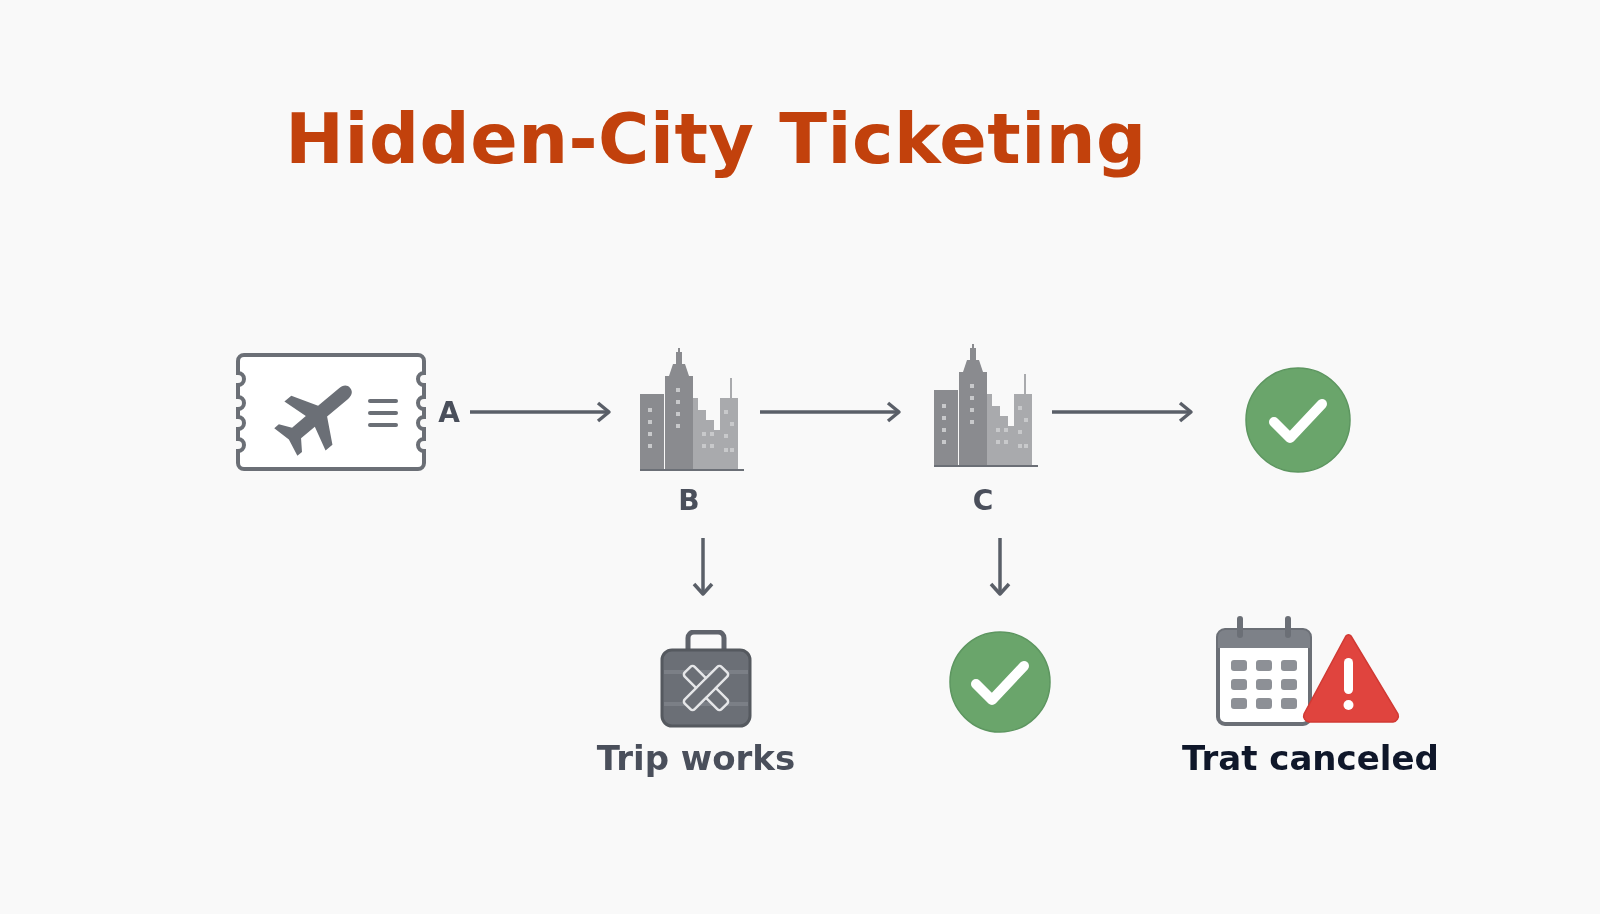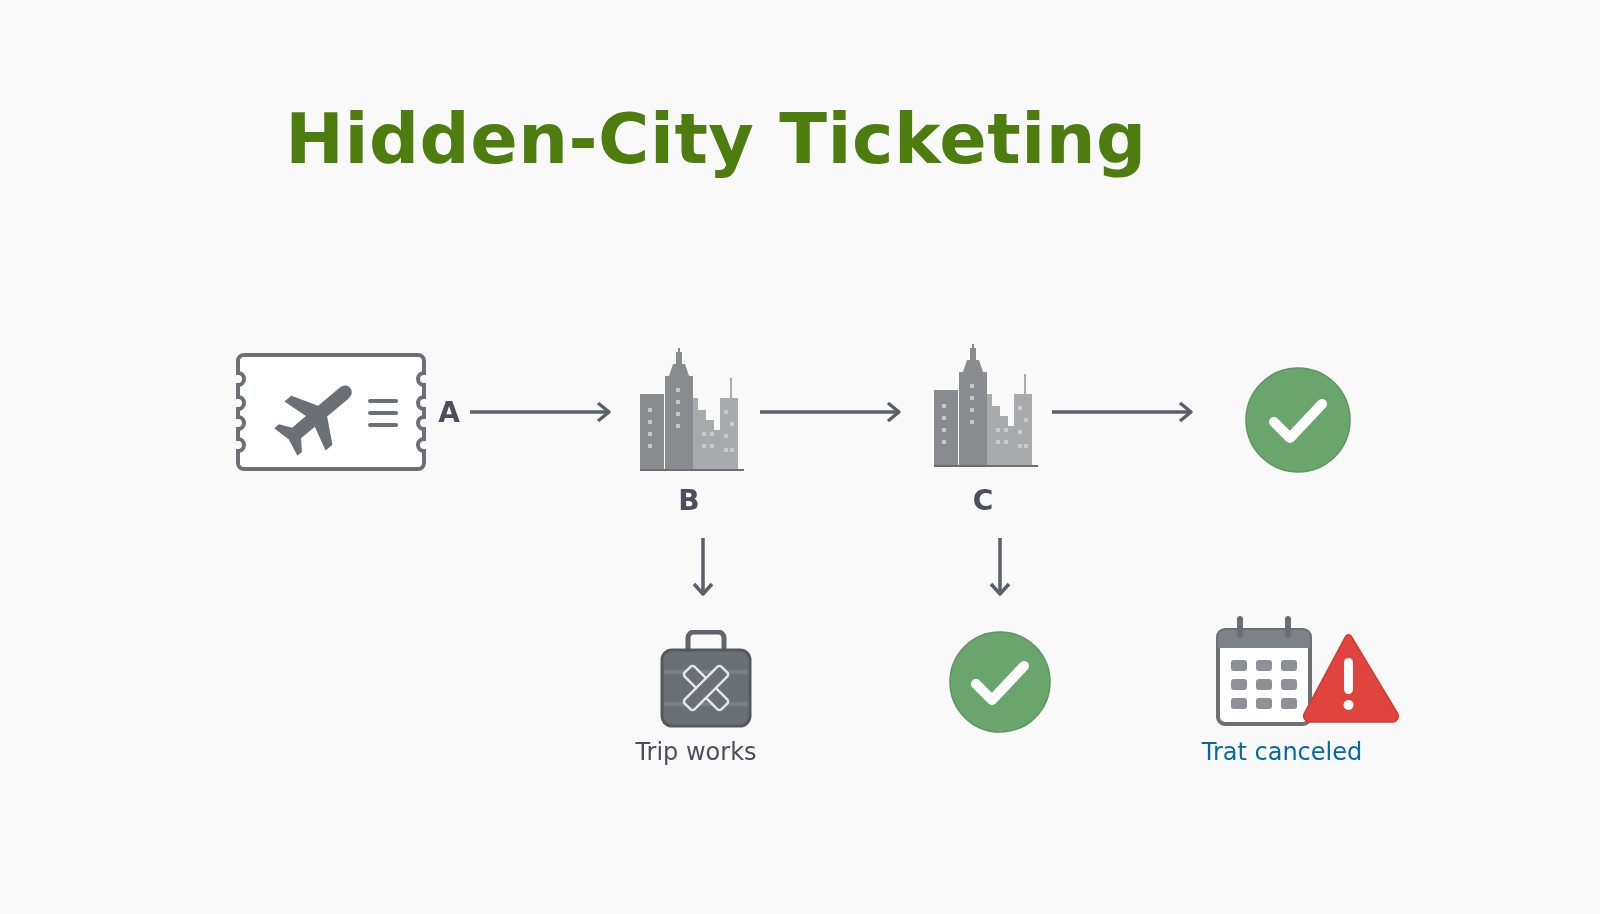--- a/index.html
+++ b/index.html
@@ -17,36 +17,36 @@
       height: 914px;
     }
     .title {
       position: absolute;
       top: 98px;
       left: 0;
       width: 1432px;
       text-align: center;
       font-size: 70px;
       font-weight: bold;
-      color: #4d7c0f;
+      color: #c2410c;
       letter-spacing: 0.5px;
       margin: 0;
     }
     .abs { position: absolute; }
     .node-label {
       position: absolute;
       font-size: 28px;
       font-weight: bold;
       color: #4a4f5b;
       text-align: center;
     }
     .outcome-label {
       position: absolute;
-      font-size: 24px;
-      font-weight: normal;
+      font-size: 34px;
+      font-weight: bold;
       text-align: center;
       white-space: nowrap;
     }
     svg { display: block; }
   </style>
 </head>
 <body>
 
 <div class="stage">
 
@@ -214,16 +214,16 @@
           <rect x="41" y="88" width="16" height="11" rx="3"></rect>
           <rect x="66" y="88" width="16" height="11" rx="3"></rect>
       </g>
 
       <path d="M136 26 L183 104 a6 6 0 0 1 -5 8 H94 a6 6 0 0 1 -5 -8 L131 26 a3 3 0 0 1 5 0 Z" fill="#e0443e" stroke="#d13a34" stroke-width="1.5"></path>
       <rect x="129" y="48" width="9" height="36" rx="4.5" fill="#ffffff"></rect>
       <circle cx="133.5" cy="95" r="5" fill="#ffffff"></circle>
     </svg>
   </div>
   <div class="outcome-label" style="left:1182px; top:738px; width:200px;">
-    <span style="color:#0369a1;">Trat canceled</span>
+    <span style="color:#0f172a;">Trat canceled</span>
   </div>
 
 </div>
 
 </body></html>

